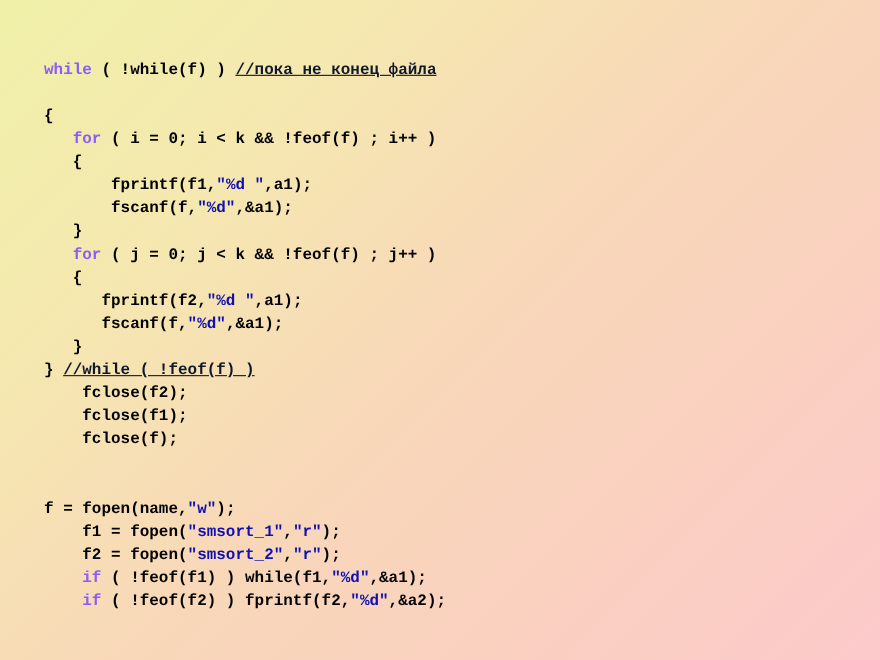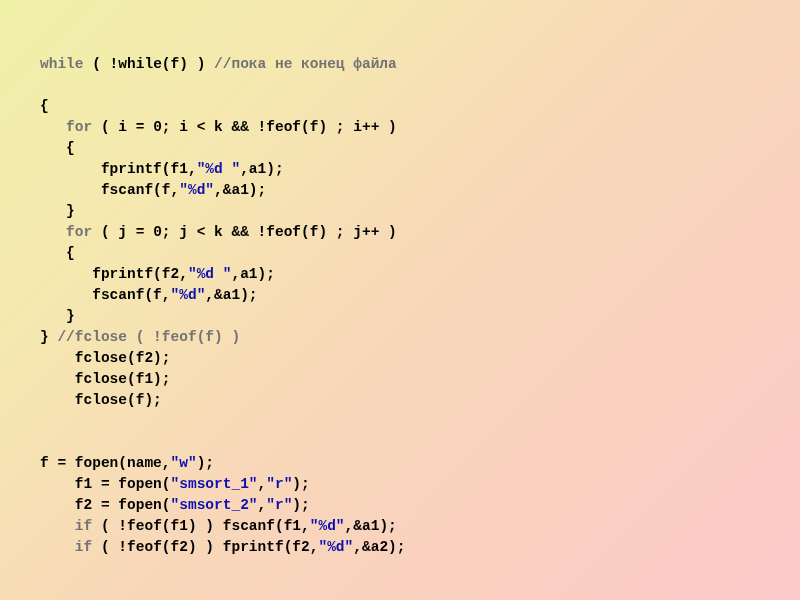--- a/index.html
+++ b/index.html
@@ -12,44 +12,44 @@
       height: 600px;
       background: linear-gradient(135deg, #f0f0a8 0%, #f5e8b0 25%, #f8d8b8 50%, #fad0c0 75%, #fccacb 100%);
       font-family: "Courier New", monospace;
       font-size: 14.5px;
       font-weight: bold;
       padding: 12px 40px;
       line-height: 1.45;
       color: #000;
       white-space: pre;
     }
-    .kw { color: #737373; }
-    .cmt { color: #737373; }
+    .kw { color: #8b5cf6; }
+    .cmt { color: #0f172a; text-decoration: underline; }
     .str { color: #1010b0; }
   </style>
 </head>
 <body>
 
 <div id="code-container"><span class="kw">while</span><span> ( !while(f) ) </span><span class="cmt">//пока не конец файла</span><span>
 
 {
    </span><span class="kw">for</span><span> ( i = 0; i &lt; k &amp;&amp; !feof(f) ; i++ )
    {
        fprintf(f1,</span><span class="str">"%d "</span><span>,a1);
        fscanf(f,</span><span class="str">"%d"</span><span>,&amp;a1);
    }
    </span><span class="kw">for</span><span> ( j = 0; j &lt; k &amp;&amp; !feof(f) ; j++ )
    {
       fprintf(f2,</span><span class="str">"%d "</span><span>,a1);
       fscanf(f,</span><span class="str">"%d"</span><span>,&amp;a1);
    }
-} </span><span class="cmt">//fclose ( !feof(f) )</span><span>
+} </span><span class="cmt">//while ( !feof(f) )</span><span>
     fclose(f2);
     fclose(f1);
     fclose(f);
 
 
 f = fopen(name,</span><span class="str">"w"</span><span>);
     f1 = fopen(</span><span class="str">"smsort_1"</span><span>,</span><span class="str">"r"</span><span>);
     f2 = fopen(</span><span class="str">"smsort_2"</span><span>,</span><span class="str">"r"</span><span>);
-    </span><span class="kw">if</span><span> ( !feof(f1) ) fscanf(f1,</span><span class="str">"%d"</span><span>,&amp;a1);
+    </span><span class="kw">if</span><span> ( !feof(f1) ) while(f1,</span><span class="str">"%d"</span><span>,&amp;a1);
     </span><span class="kw">if</span><span> ( !feof(f2) ) fprintf(f2,</span><span class="str">"%d"</span><span>,&amp;a2);</span></div>
 
 
 </body></html>

